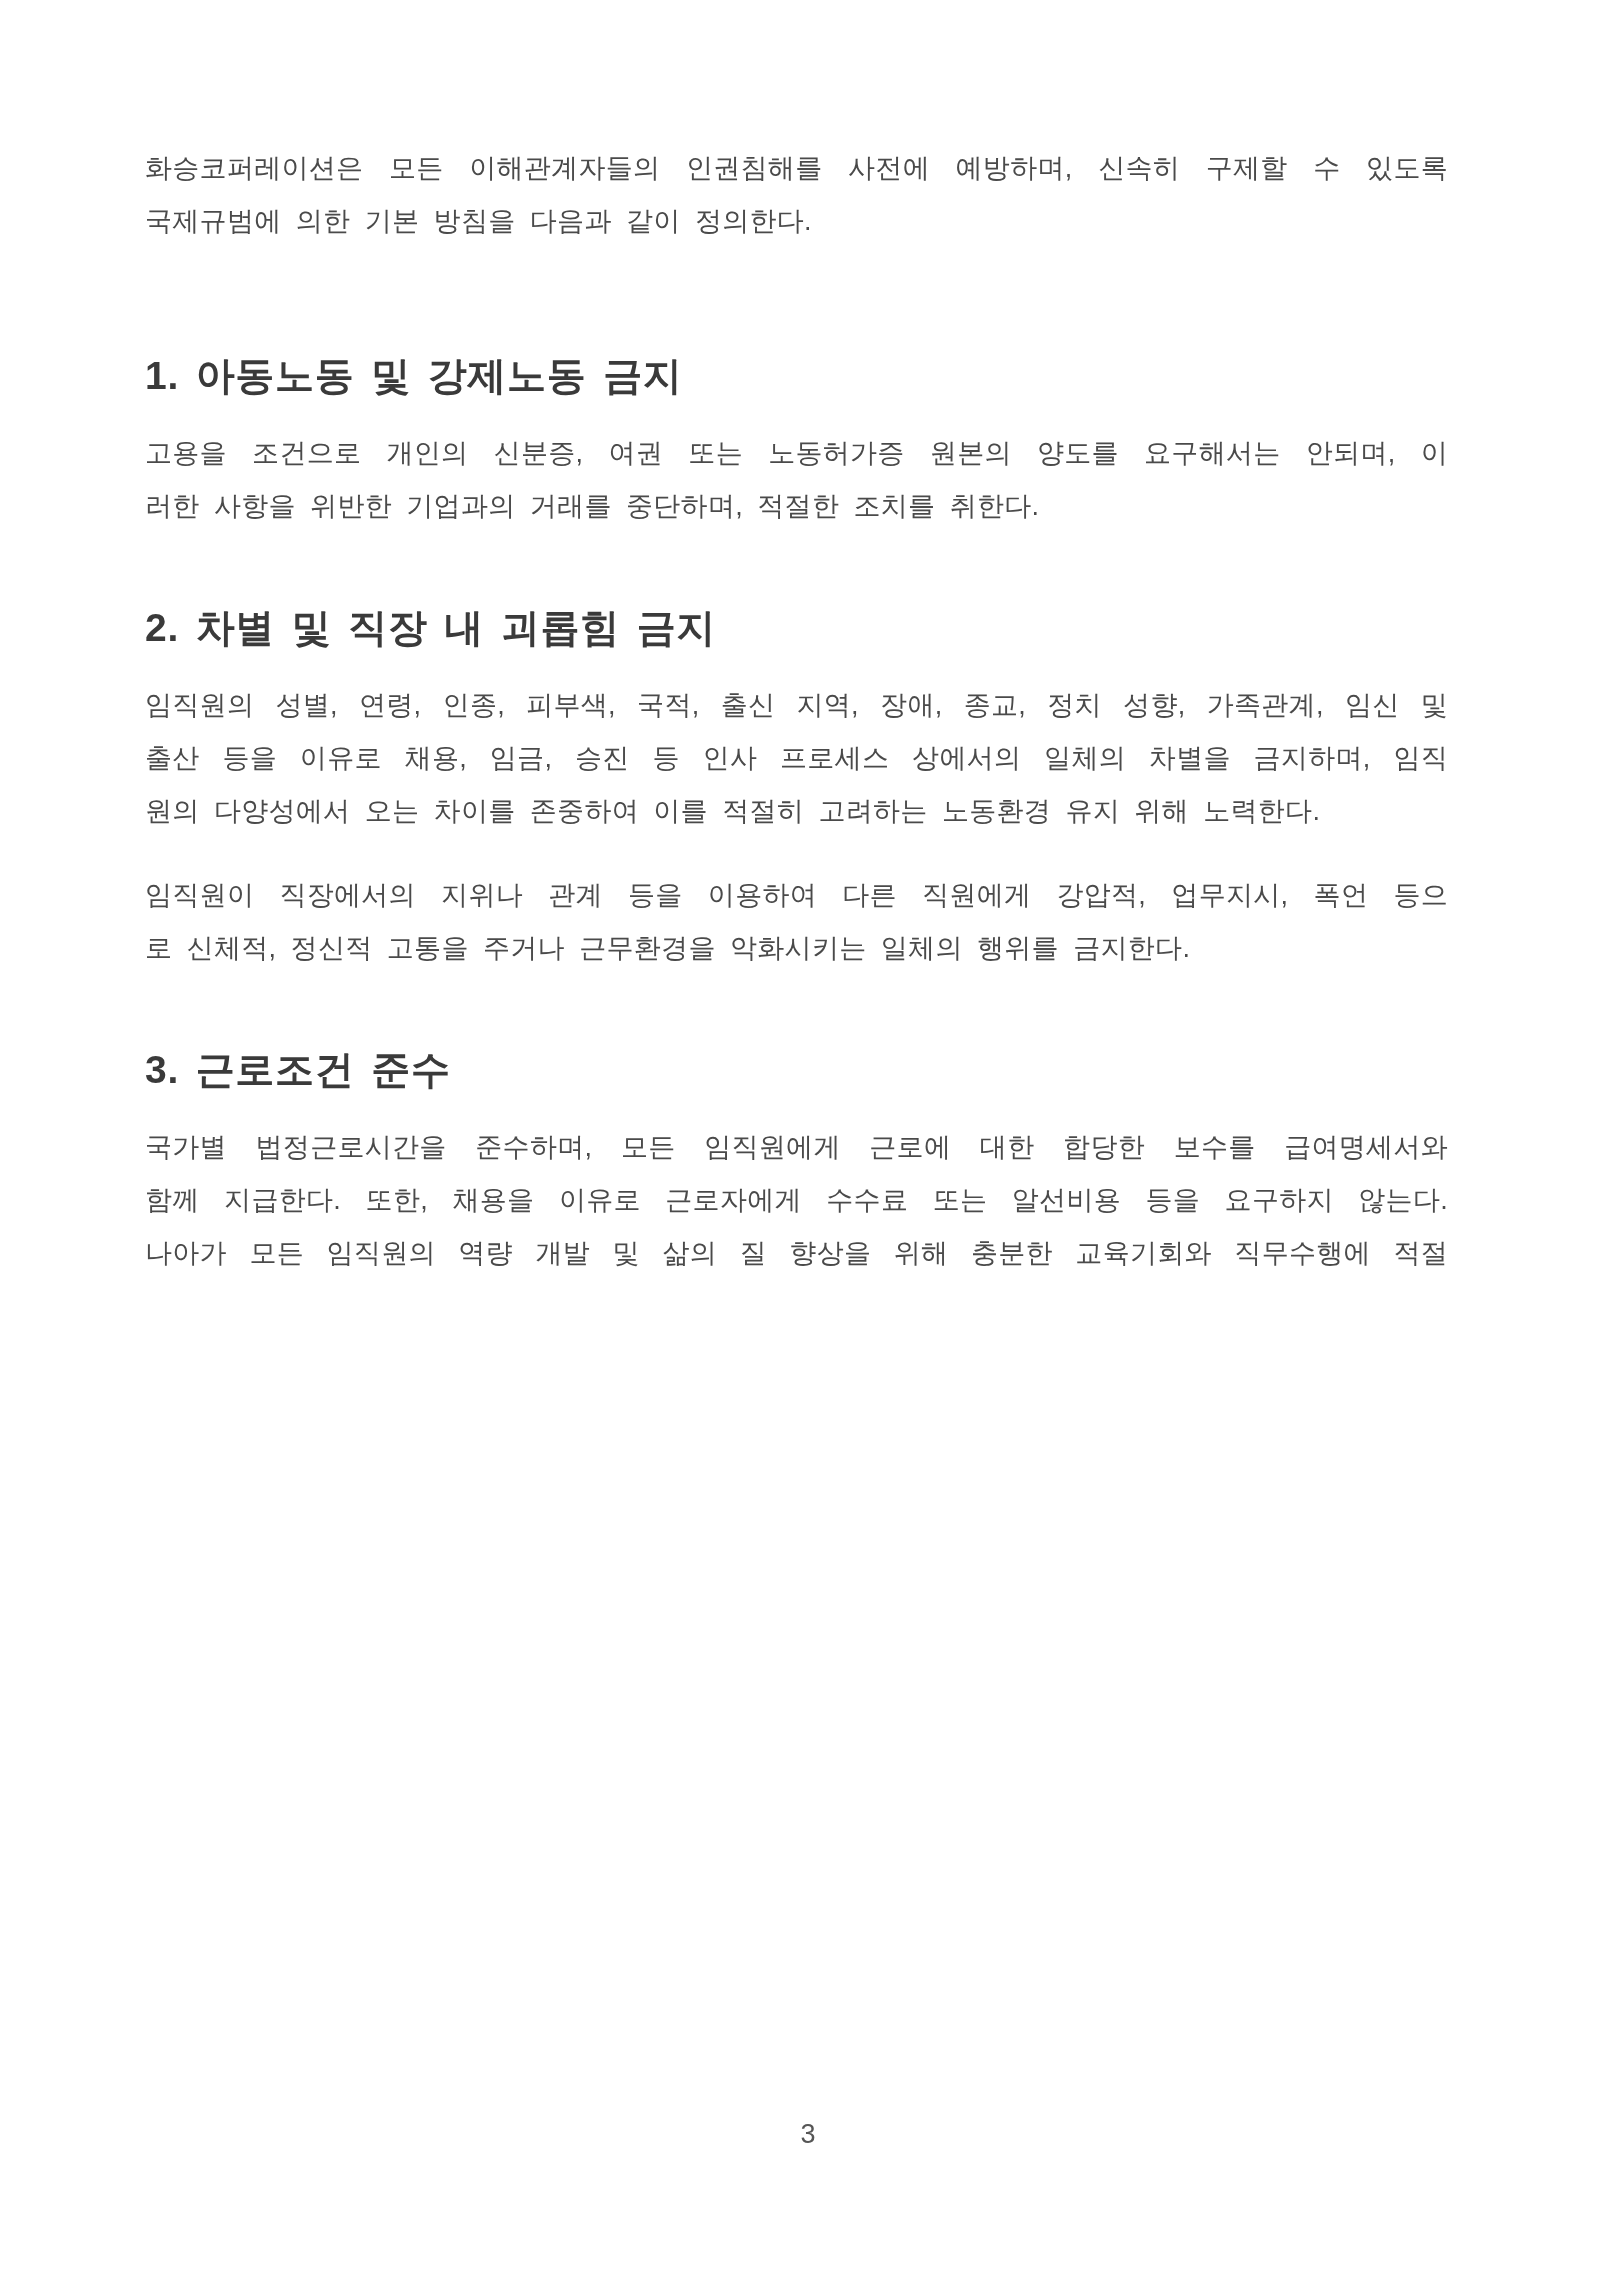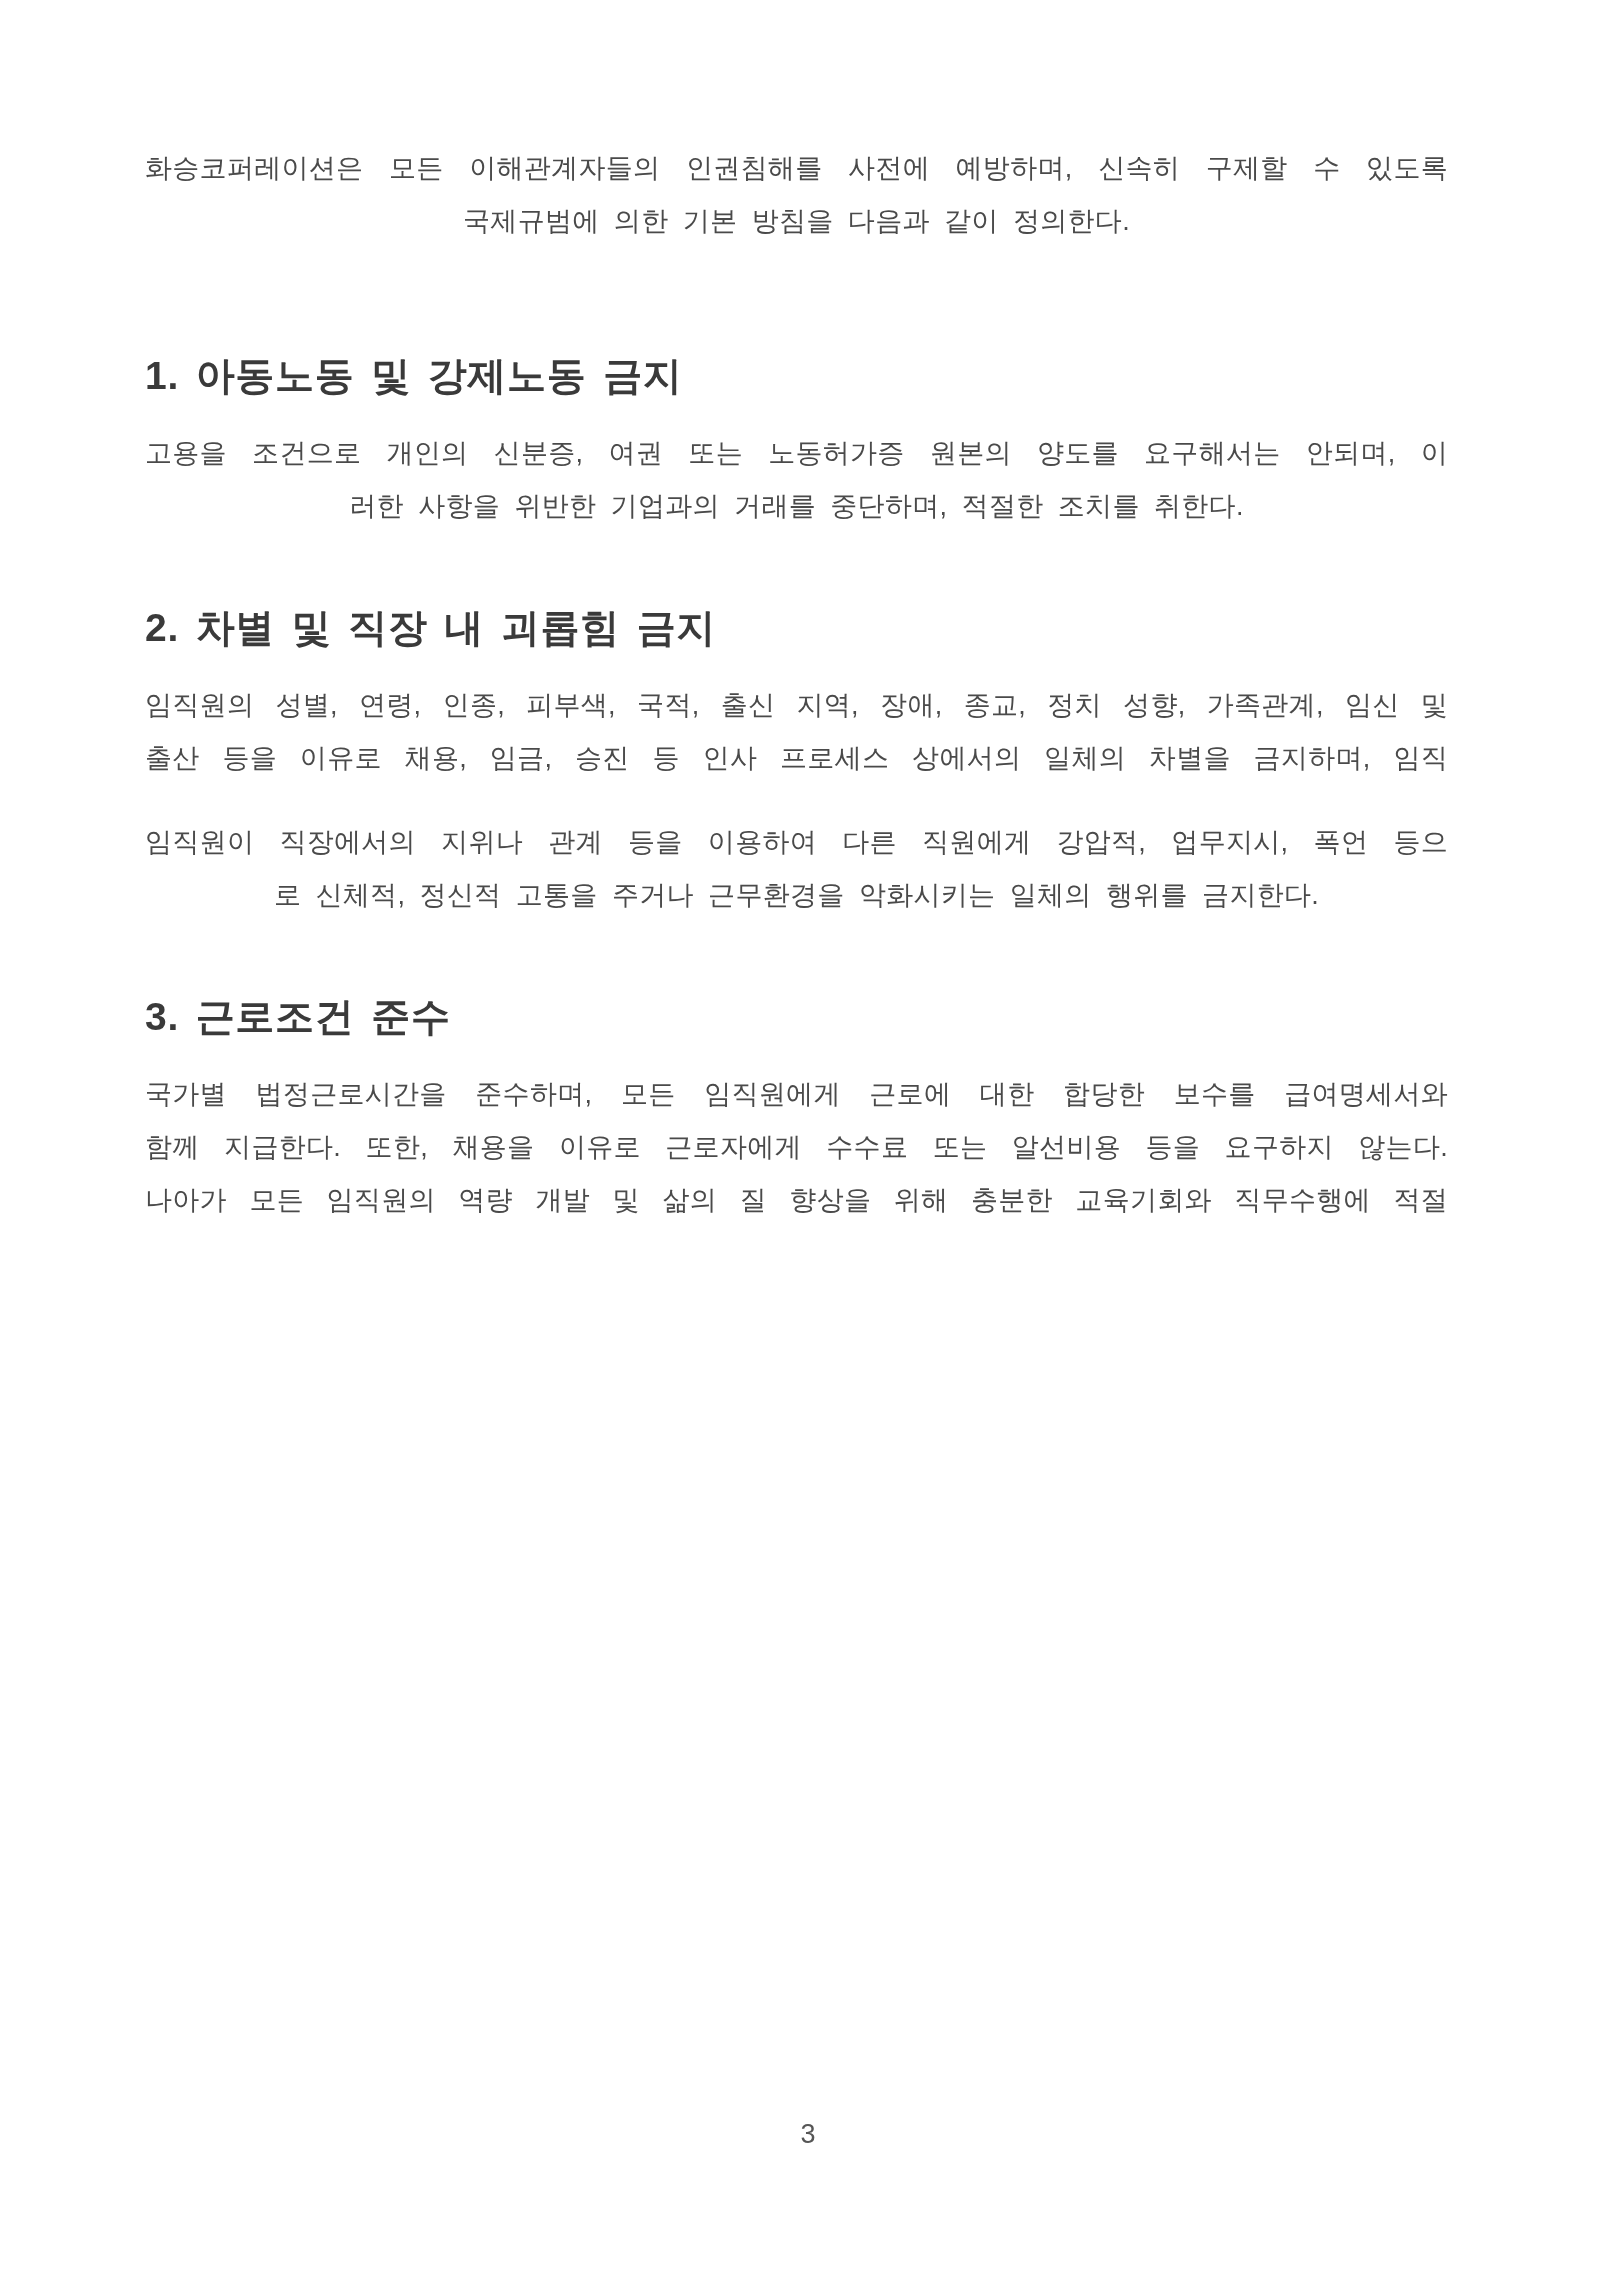--- a/index.html
+++ b/index.html
@@ -35,21 +35,21 @@
   }
   .paragraph {
     margin: 0 0 31px 0;
   }
   .line {
     font-size: 27px;
     line-height: 53px;
     letter-spacing: 0.3px;
     word-spacing: 6.5px;
     white-space: nowrap;
-    text-align: center;
+    text-align: left;
   }
   .line.j {
     white-space: normal;
     text-align: justify;
     text-align-last: justify;
   }
   .page-number {
     position: absolute;
     top: 2115px;
     left: 0;
@@ -76,20 +76,21 @@
       <div class="line j">고용을 조건으로 개인의 신분증, 여권 또는 노동허가증 원본의 양도를 요구해서는 안되며, 이</div>
       <div class="line">러한 사항을 위반한 기업과의 거래를 중단하며, 적절한 조치를 취한다.</div>
     </div>
   </div>
 
   <div class="section">
     <div class="section-heading">2. 차별 및 직장 내 괴롭힘 금지</div>
     <div class="paragraph">
       <div class="line j">임직원의 성별, 연령, 인종, 피부색, 국적, 출신 지역, 장애, 종교, 정치 성향, 가족관계, 임신 및</div>
       <div class="line j">출산 등을 이유로 채용, 임금, 승진 등 인사 프로세스 상에서의 일체의 차별을 금지하며, 임직</div>
+      <div class="line">원의 다양성에서 오는 차이를 존중하여 이를 적절히 고려하는 노동환경 유지 위해 노력한다.</div>
     </div>
     <div class="paragraph">
       <div class="line j">임직원이 직장에서의 지위나 관계 등을 이용하여 다른 직원에게 강압적, 업무지시, 폭언 등으</div>
       <div class="line">로 신체적, 정신적 고통을 주거나 근무환경을 악화시키는 일체의 행위를 금지한다.</div>
     </div>
   </div>
 
   <div class="section">
     <div class="section-heading">3. 근로조건 준수</div>
     <div class="paragraph">

